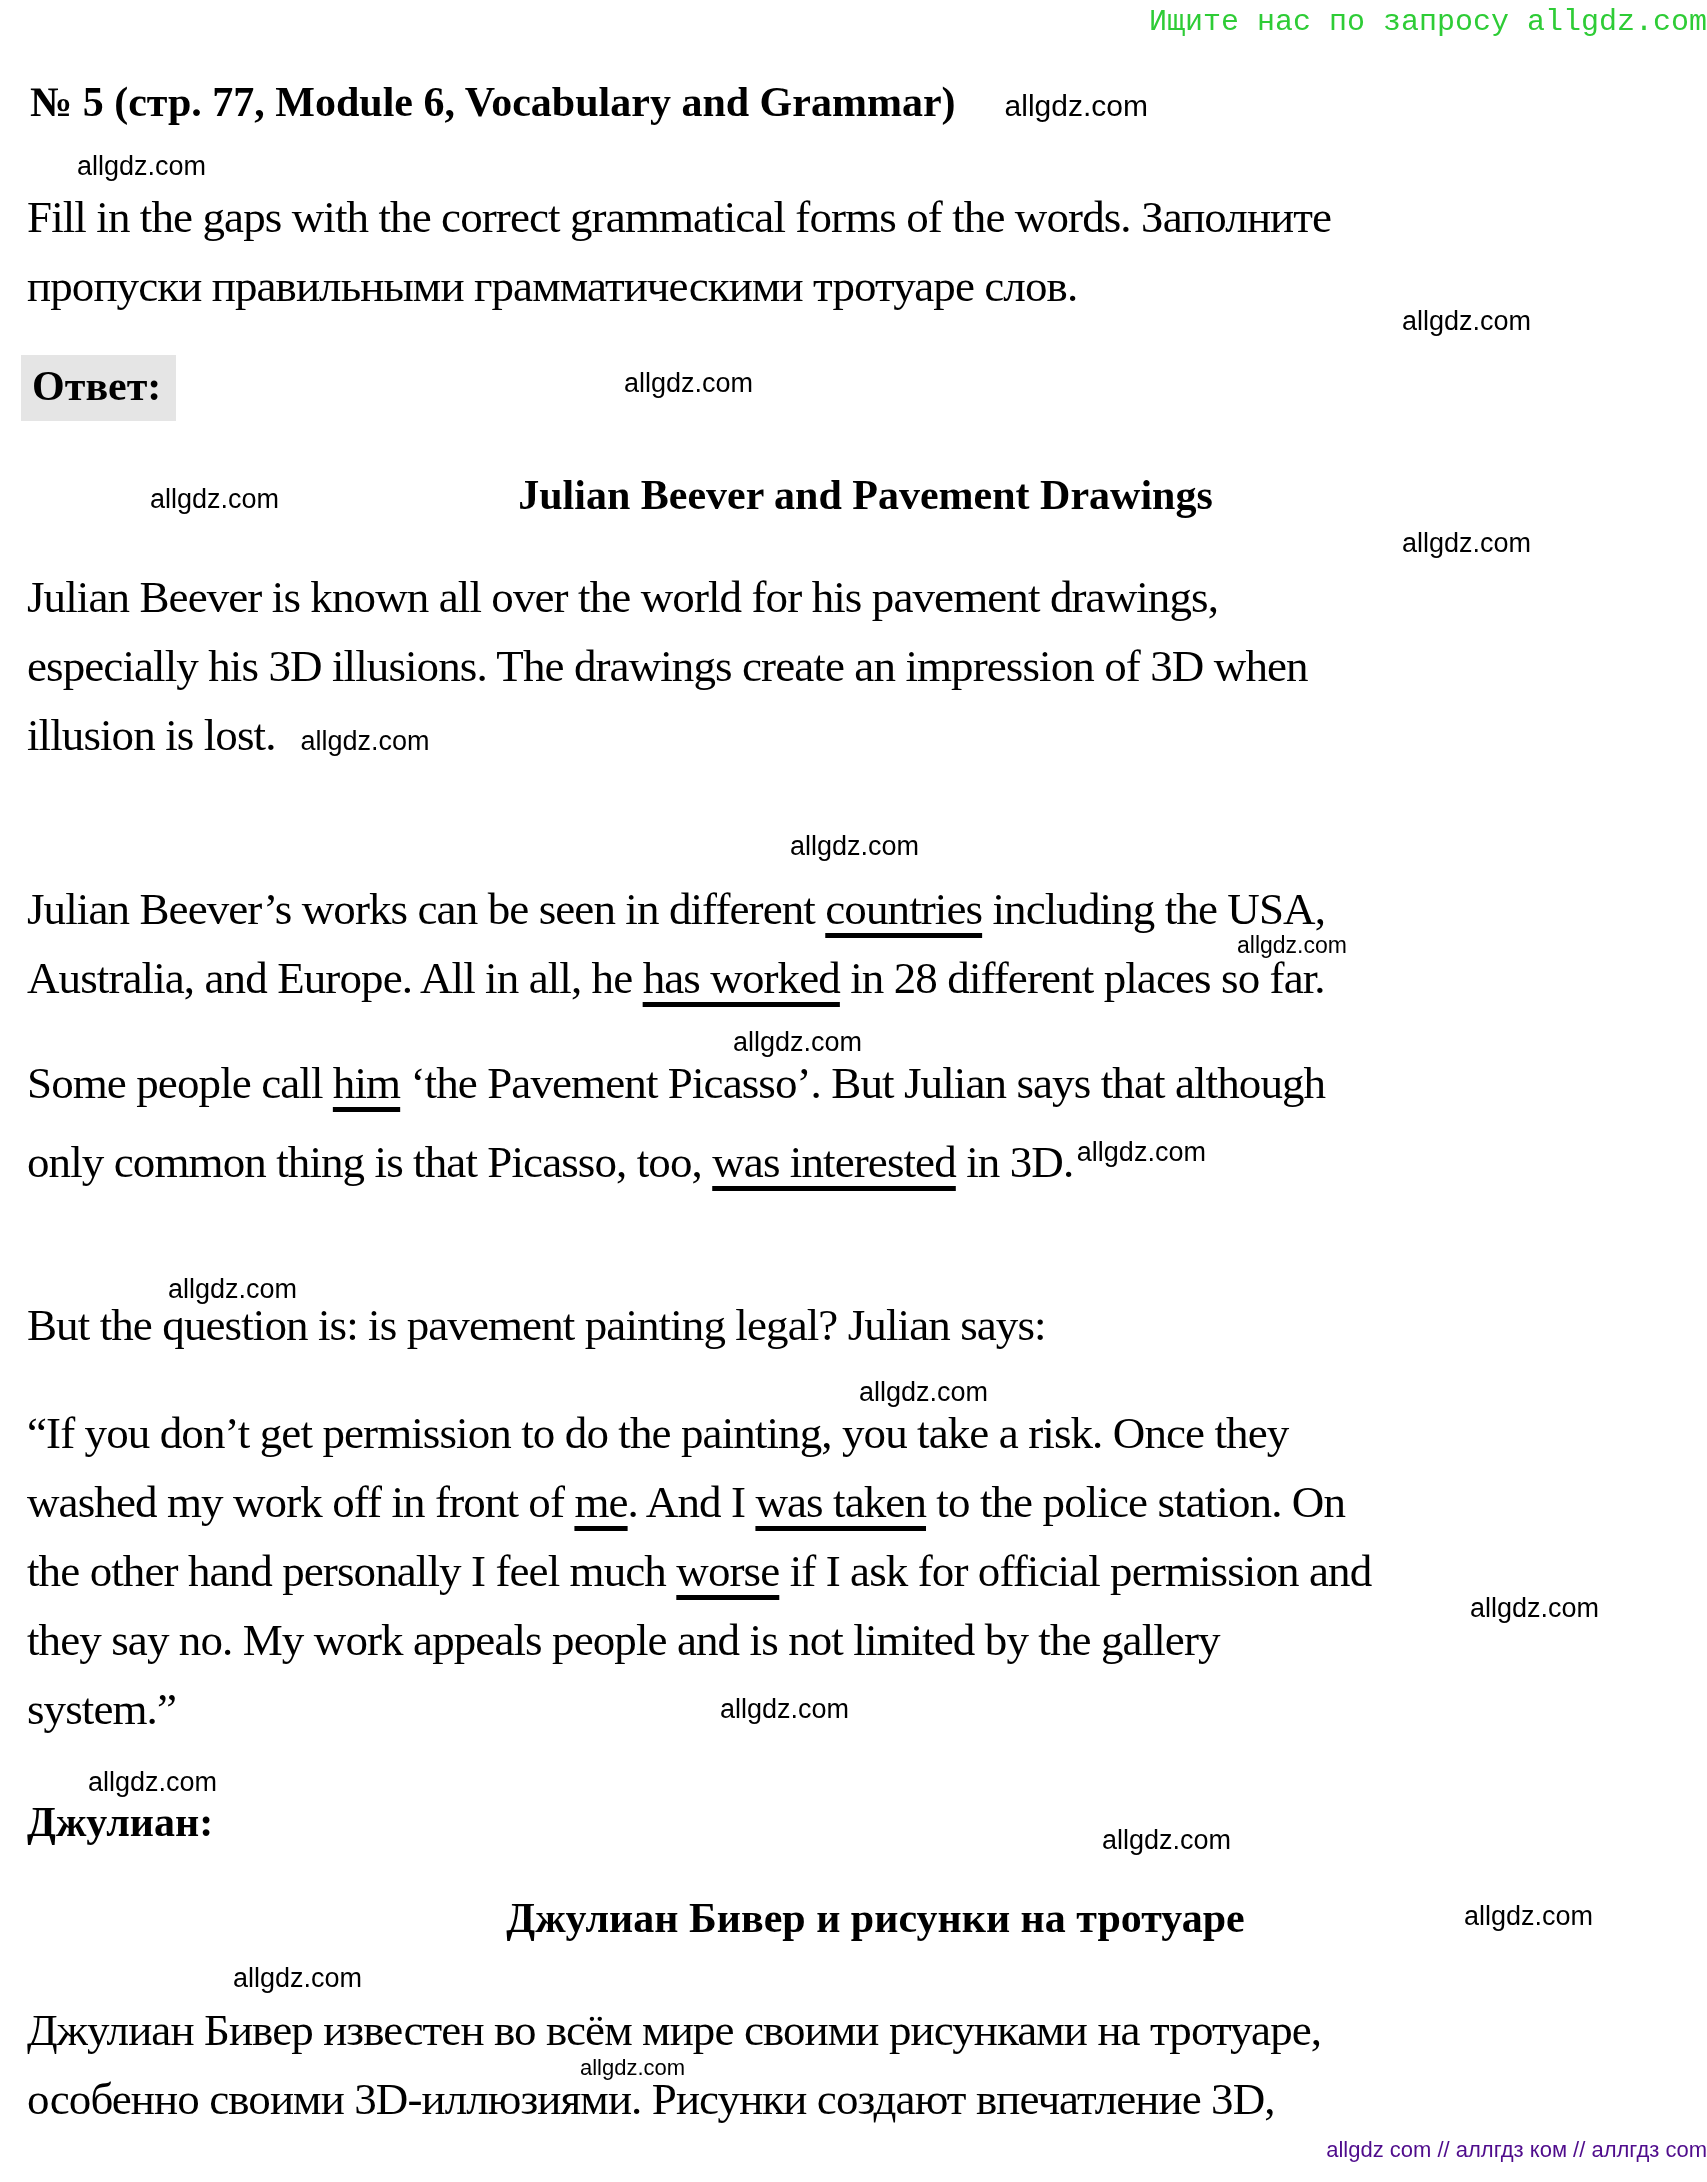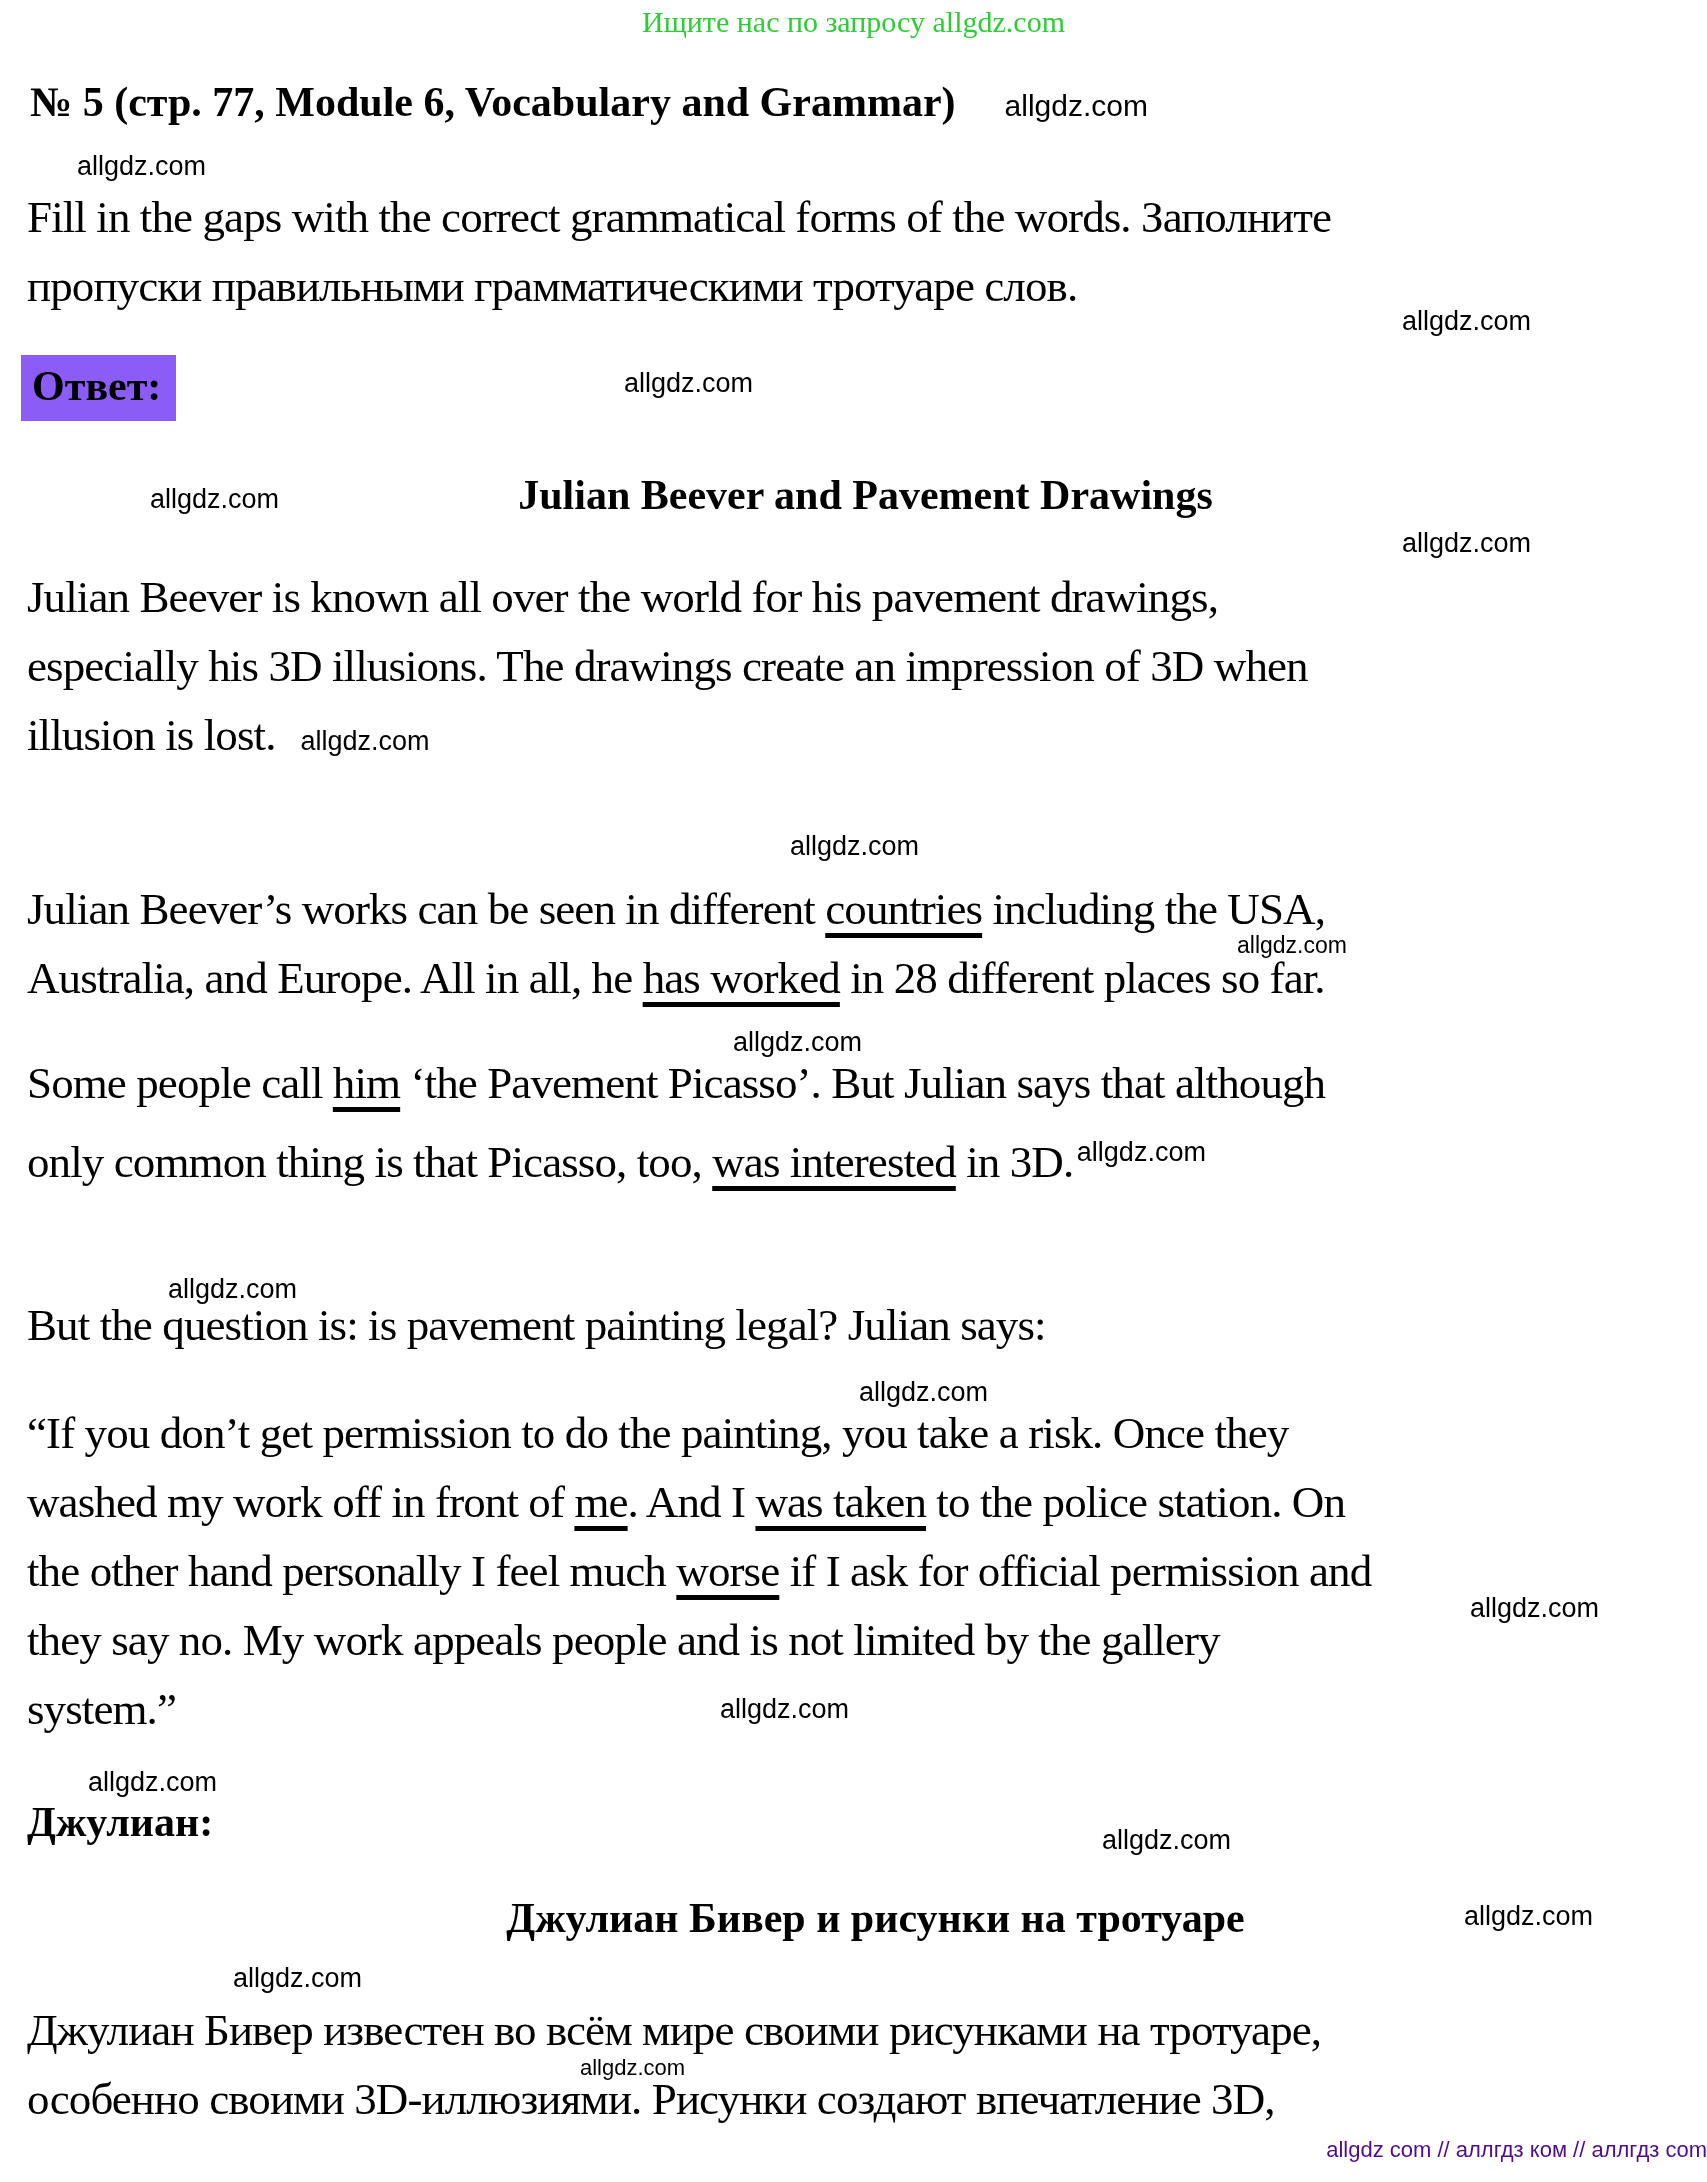--- a/index.html
+++ b/index.html
@@ -1,22 +1,22 @@
 <!DOCTYPE html>
 <html style="font-size:14.3px"><head>
 <meta charset="utf-8">
 <style>
   html,body { margin:0; padding:0; background:#ffffff; }
   .page {
     position:relative; width:1707px; height:2182px; background:#ffffff;
     font-family:"Liberation Serif", serif; color:#000; overflow:hidden;
   }
   .hdr {
-    position:absolute; top:5.3px; left:0; width:100%; text-align:center;
-    font-family:Liberation Serif, serif; font-size:30px;
+    position:absolute; top:5.3px; left:0; width:100%; text-align:right;
+    font-family:Liberation Mono, monospace; font-size:30px;
   }
   .title-row { position:absolute; left:30px; top:78px; font-size:42px; font-weight:bold; white-space:nowrap; }
   .title-row .wm-inline { font-size:30px; font-weight:normal; margin-left:49px; }
   .para {
     position:absolute; left:27px; right:0; font-size:45px; line-height:69px;
     letter-spacing:-0.9px; white-space:nowrap;
   }
   .line { height:69px; }
   .u { text-decoration:underline; text-decoration-thickness:4.5px; text-underline-offset:9px; }
   .wm-inline {
@@ -66,21 +66,21 @@
 
   <span class="wm" style="left:77px;top:151px">allgdz.com</span>
 
   <div class="para p-instruction">
       <div class="line"><span>Fill in the gaps with the correct grammatical forms of the words. Заполните</span></div>
       <div class="line"><span>пропуски правильными грамматическими тротуаре слов.</span></div>
     </div>
 
   <span class="wm" style="left:1402px;top:306px">allgdz.com</span>
 
-  <div class="answer-label" style="background: #8b5cf6;">Ответ:</div>
+  <div class="answer-label" style="background: #e5e5e5;">Ответ:</div>
   <span class="wm" style="left:624px;top:368px">allgdz.com</span>
 
   <span class="wm" style="left:150px;top:484px">allgdz.com</span>
   <div class="heading heading-en">Julian Beever and Pavement Drawings</div>
   <span class="wm" style="left:1402px;top:528px">allgdz.com</span>
 
   <div class="para p-a">
       <div class="line"><span>Julian Beever is known all over the world for his pavement drawings,</span></div>
       <div class="line"><span>especially his 3D illusions. The drawings create an impression of 3D when</span></div>
       <div class="line"><span>illusion is lost.</span><span class="wm-inline">allgdz.com</span></div>

